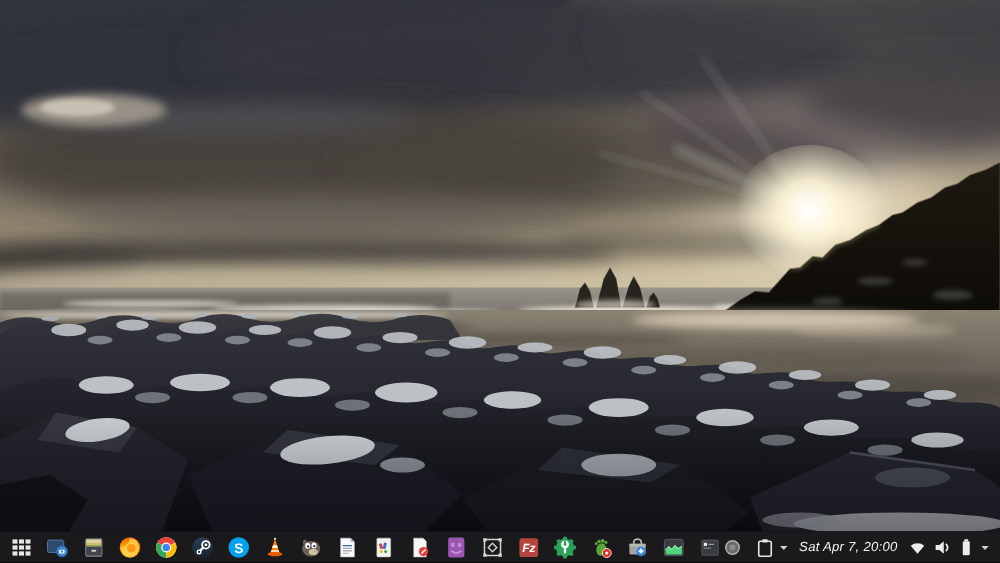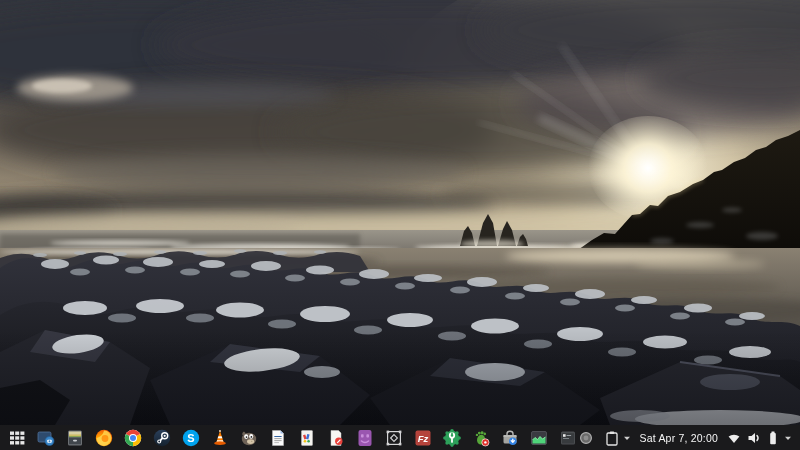--- a/index.html
+++ b/index.html
@@ -6,21 +6,21 @@
   body{width:800px;height:450px;overflow:hidden;font-family:"Liberation Sans",sans-serif;}
   .desktop{position:relative;width:800px;height:450px;}
   .wallpaper{position:absolute;top:0;left:0;width:800px;height:425px;}
   .wallpaper svg{display:block;}
   .panel{position:absolute;left:0;bottom:0;width:800px;height:25px;background:#1a1a1c;
          display:flex;align-items:center;justify-content:space-between;box-sizing:border-box;}
   .launchers{display:flex;align-items:center;gap:9px;padding-left:7px;}
   .launcher{width:20px;height:20px;padding:0;margin:0;border:0;background:transparent;cursor:pointer;display:flex;align-items:center;justify-content:center;}
   .launcher svg{width:20px;height:20px;display:block;}
   .tray{display:flex;align-items:center;gap:0;padding-right:7px;}
-  .tray-item{display:flex;align-items:center;justify-content:center;height:25px;cursor:pointer;}
+  .tray-item{display:flex;align-items:center;justify-content:center;height:25px;cursor:pointer;font-style:italic;}
   .clock{color:#f5f5f5;font-size:10.5px;letter-spacing:.2px;padding:0 9px 0 7px;white-space:pre;}
   .sp12{width:12px;} .sp6{width:6px;} .sp5{width:5px;}
 </style>
 </head>
 <body>
 
 <div class="desktop">
 
   <div class="wallpaper">
   <svg viewBox="0 0 800 425" width="800" height="425">

